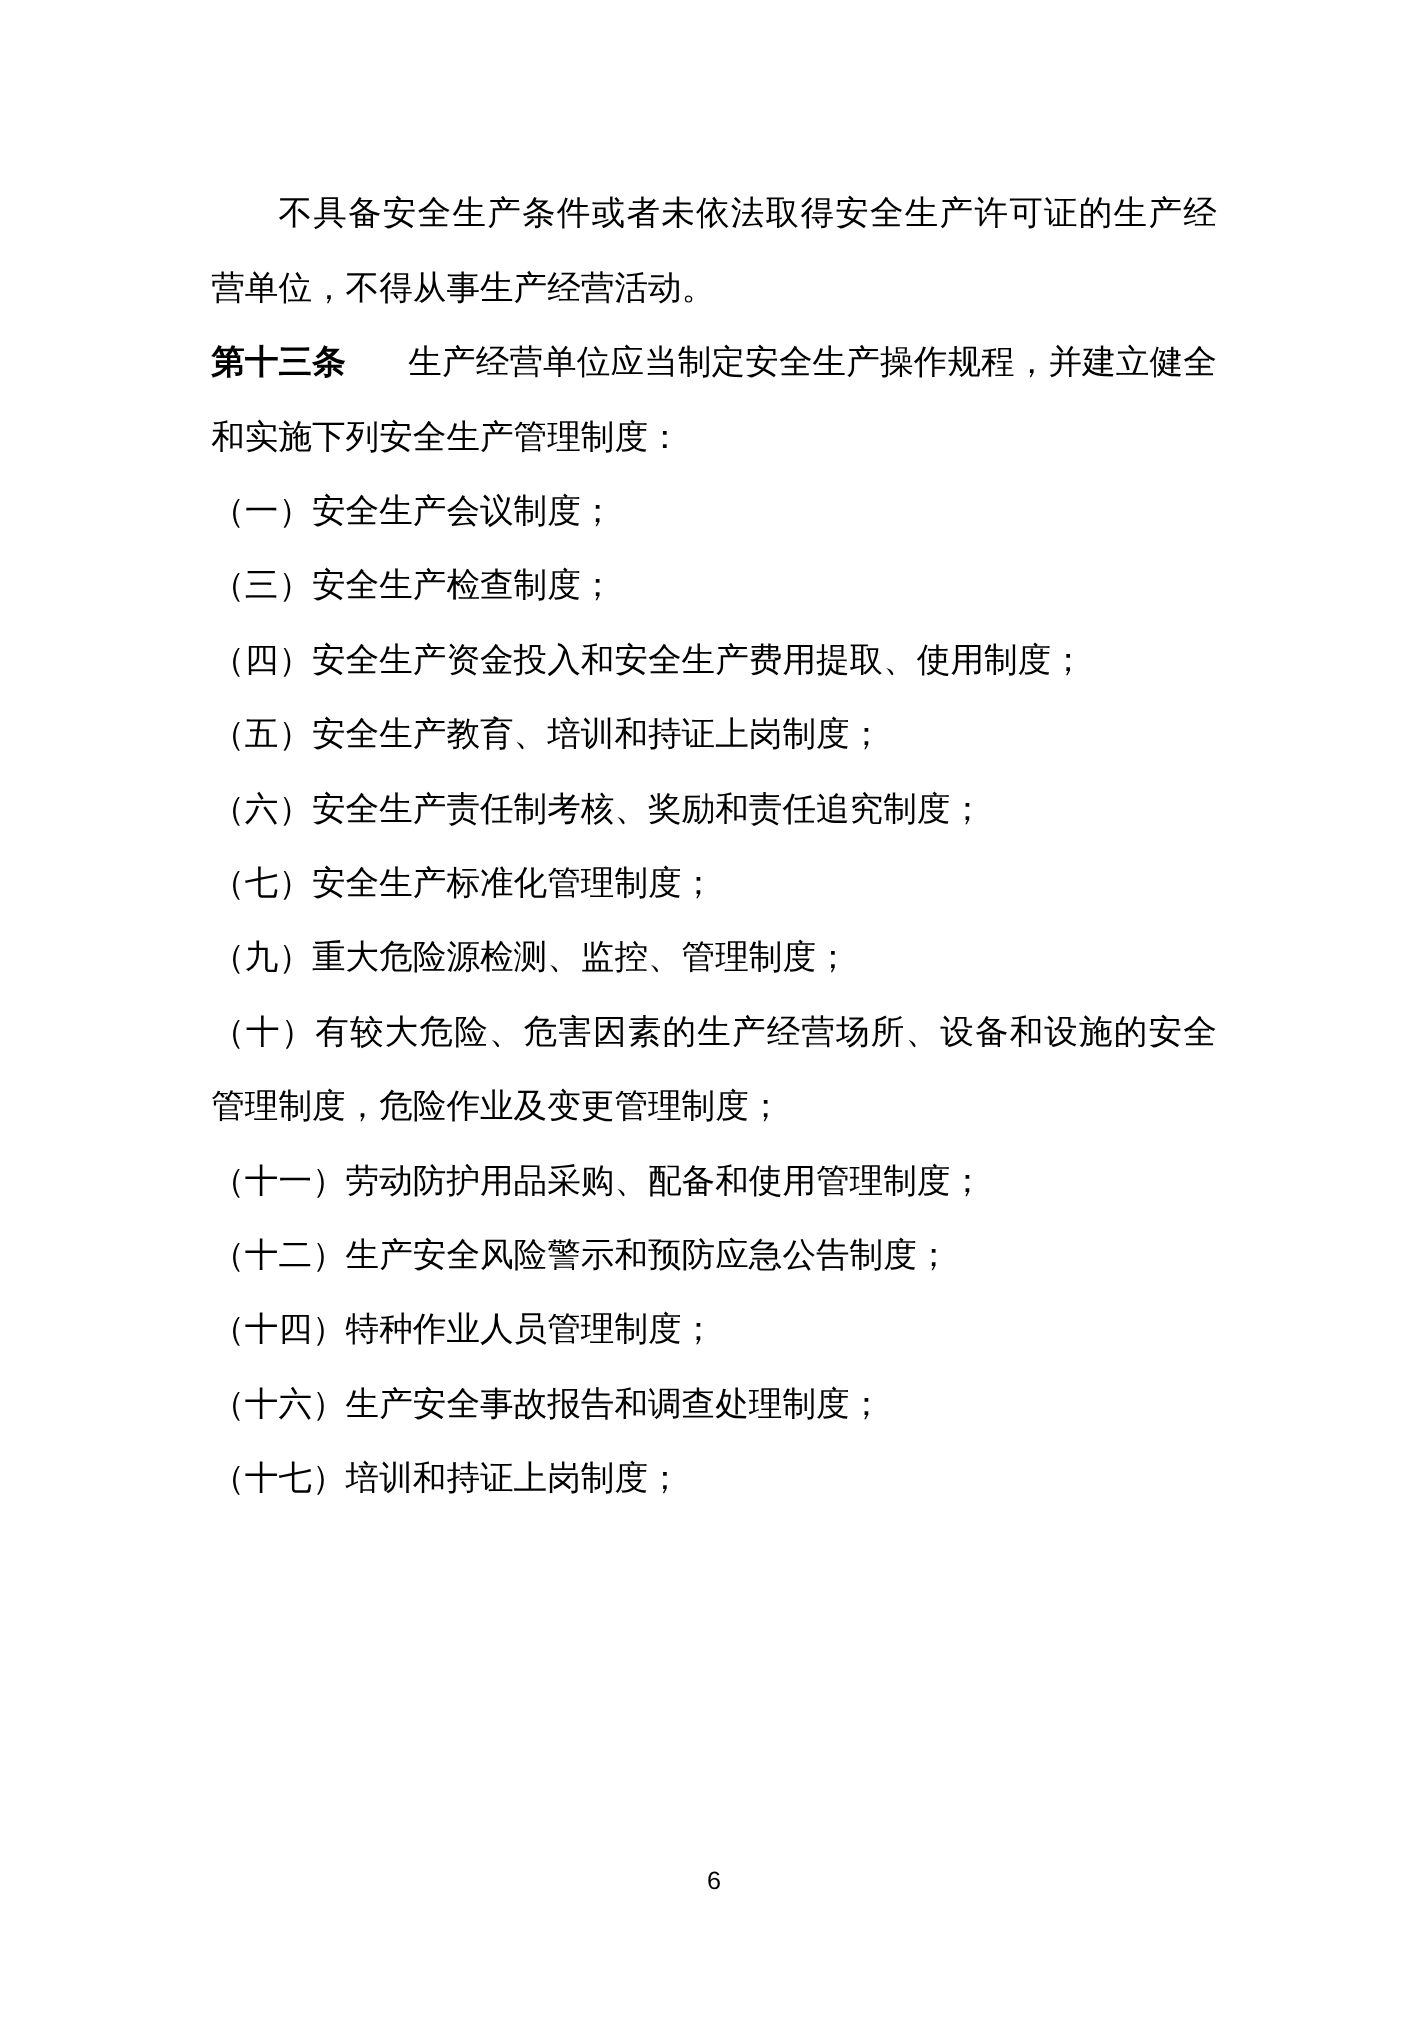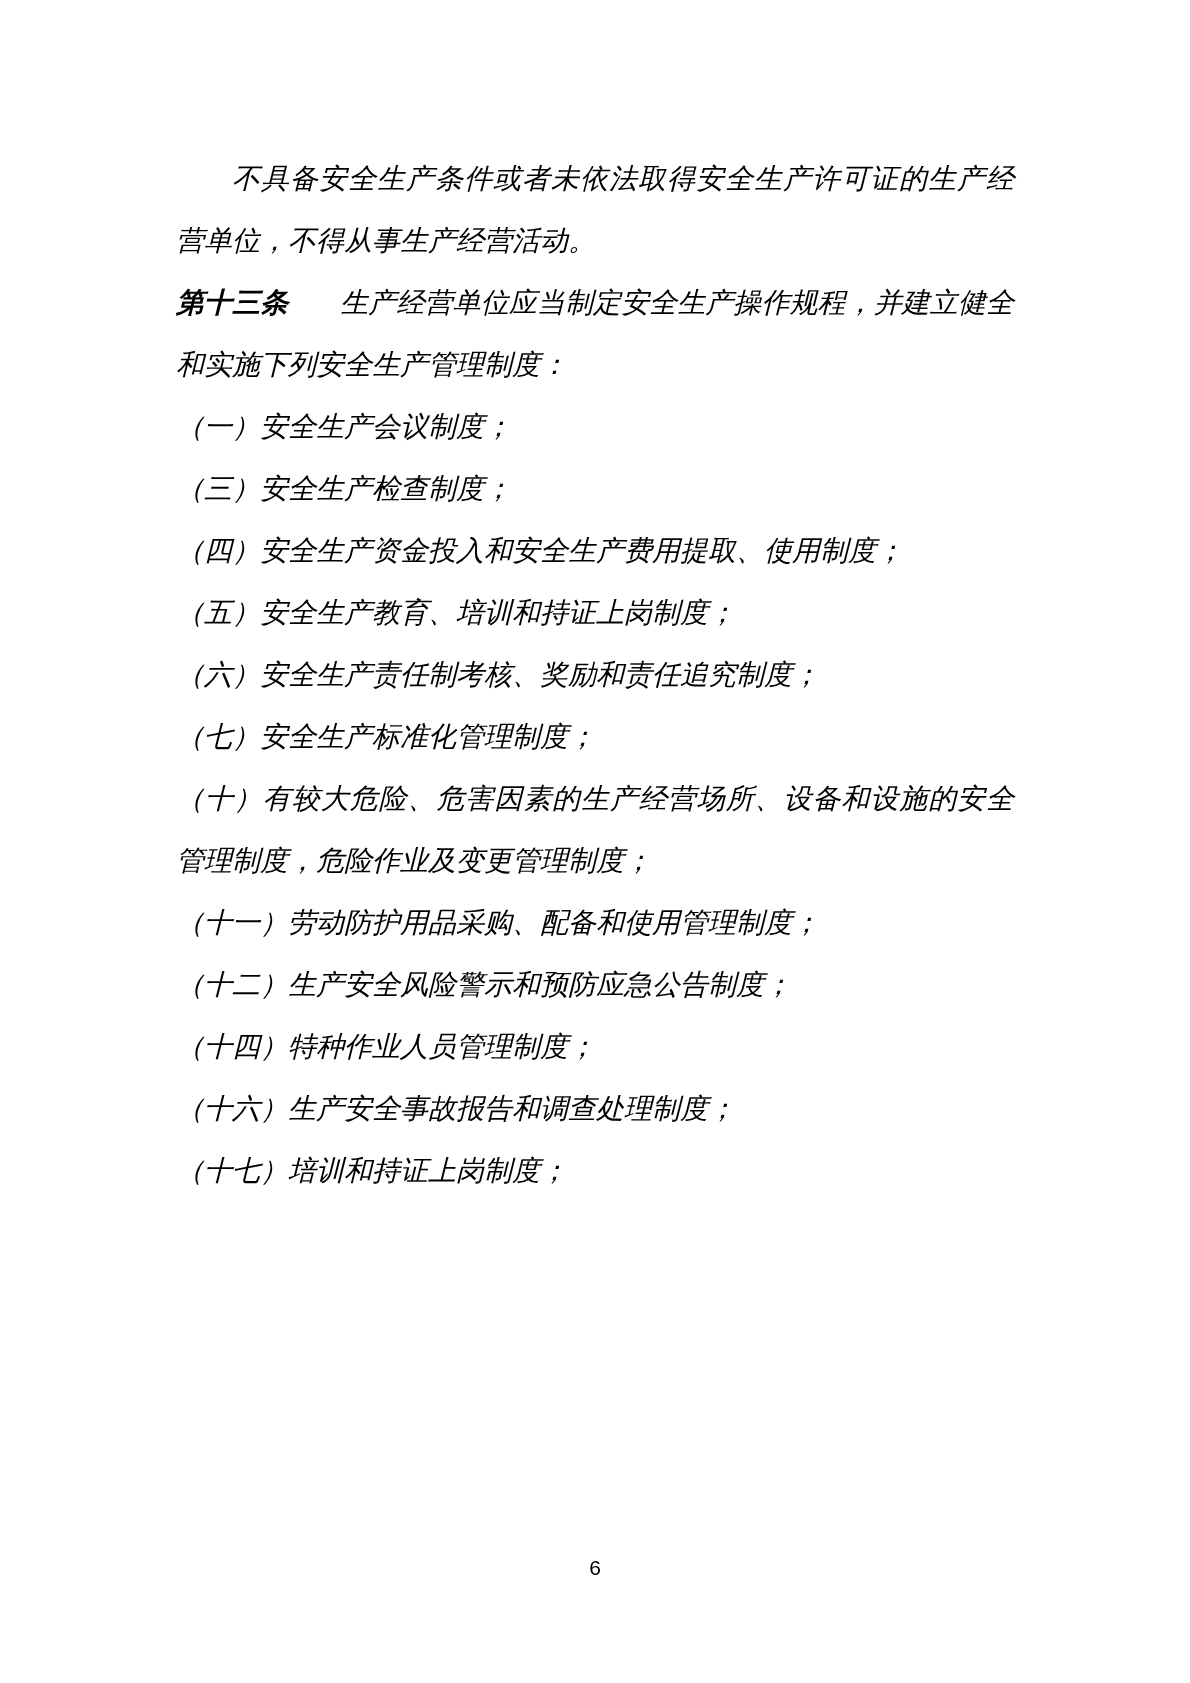--- a/index.html
+++ b/index.html
@@ -21,21 +21,20 @@
     top: 148px;
     width: 838px;
     font-size: 28px;
     line-height: 62px;
     text-align: justify;
     word-break: break-all;
   }
   .doc-body p {
     margin: 0;
     padding: 0;
-    font-style: italic;
   }
   p.body-indent {
     text-indent: 56px;
   }
   .article-label {
     font-weight: bold;
     margin-right: 52px;
   }
   .page-footer {
     position: absolute;
@@ -59,20 +58,21 @@
   <p>
     <span class="article-label">第十三条</span><span>生产经营单位应当制定安全生产操作规程，并建立健全和实施下列安全生产管理制度：</span>
   </p>
 
   <p>（一）安全生产会议制度；</p>
   <p>（三）安全生产检查制度；</p>
   <p>（四）安全生产资金投入和安全生产费用提取、使用制度；</p>
   <p>（五）安全生产教育、培训和持证上岗制度；</p>
   <p>（六）安全生产责任制考核、奖励和责任追究制度；</p>
   <p>（七）安全生产标准化管理制度；</p>
+  <p>（九）重大危险源检测、监控、管理制度；</p>
   <p>（十）有较大危险、危害因素的生产经营场所、设备和设施的安全管理制度，危险作业及变更管理制度；</p>
   <p>（十一）劳动防护用品采购、配备和使用管理制度；</p>
   <p>（十二）生产安全风险警示和预防应急公告制度；</p>
   <p>（十四）特种作业人员管理制度；</p>
   <p>（十六）生产安全事故报告和调查处理制度；</p>
   <p>（十七）培训和持证上岗制度；</p>
 
 </div>
 
 <div class="page-footer">

